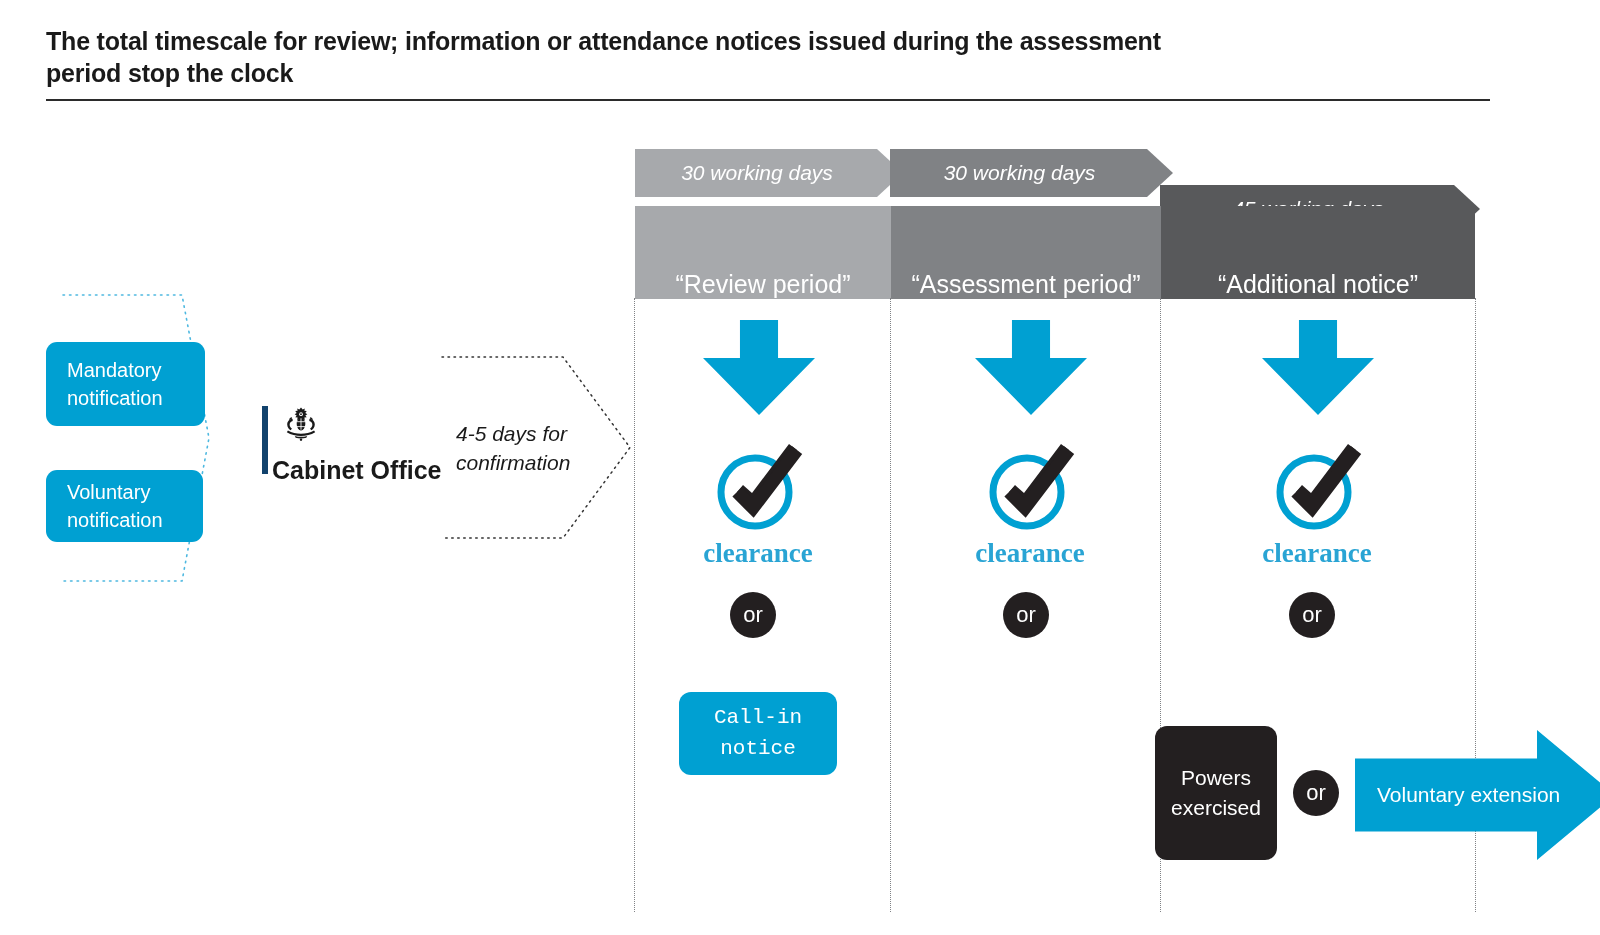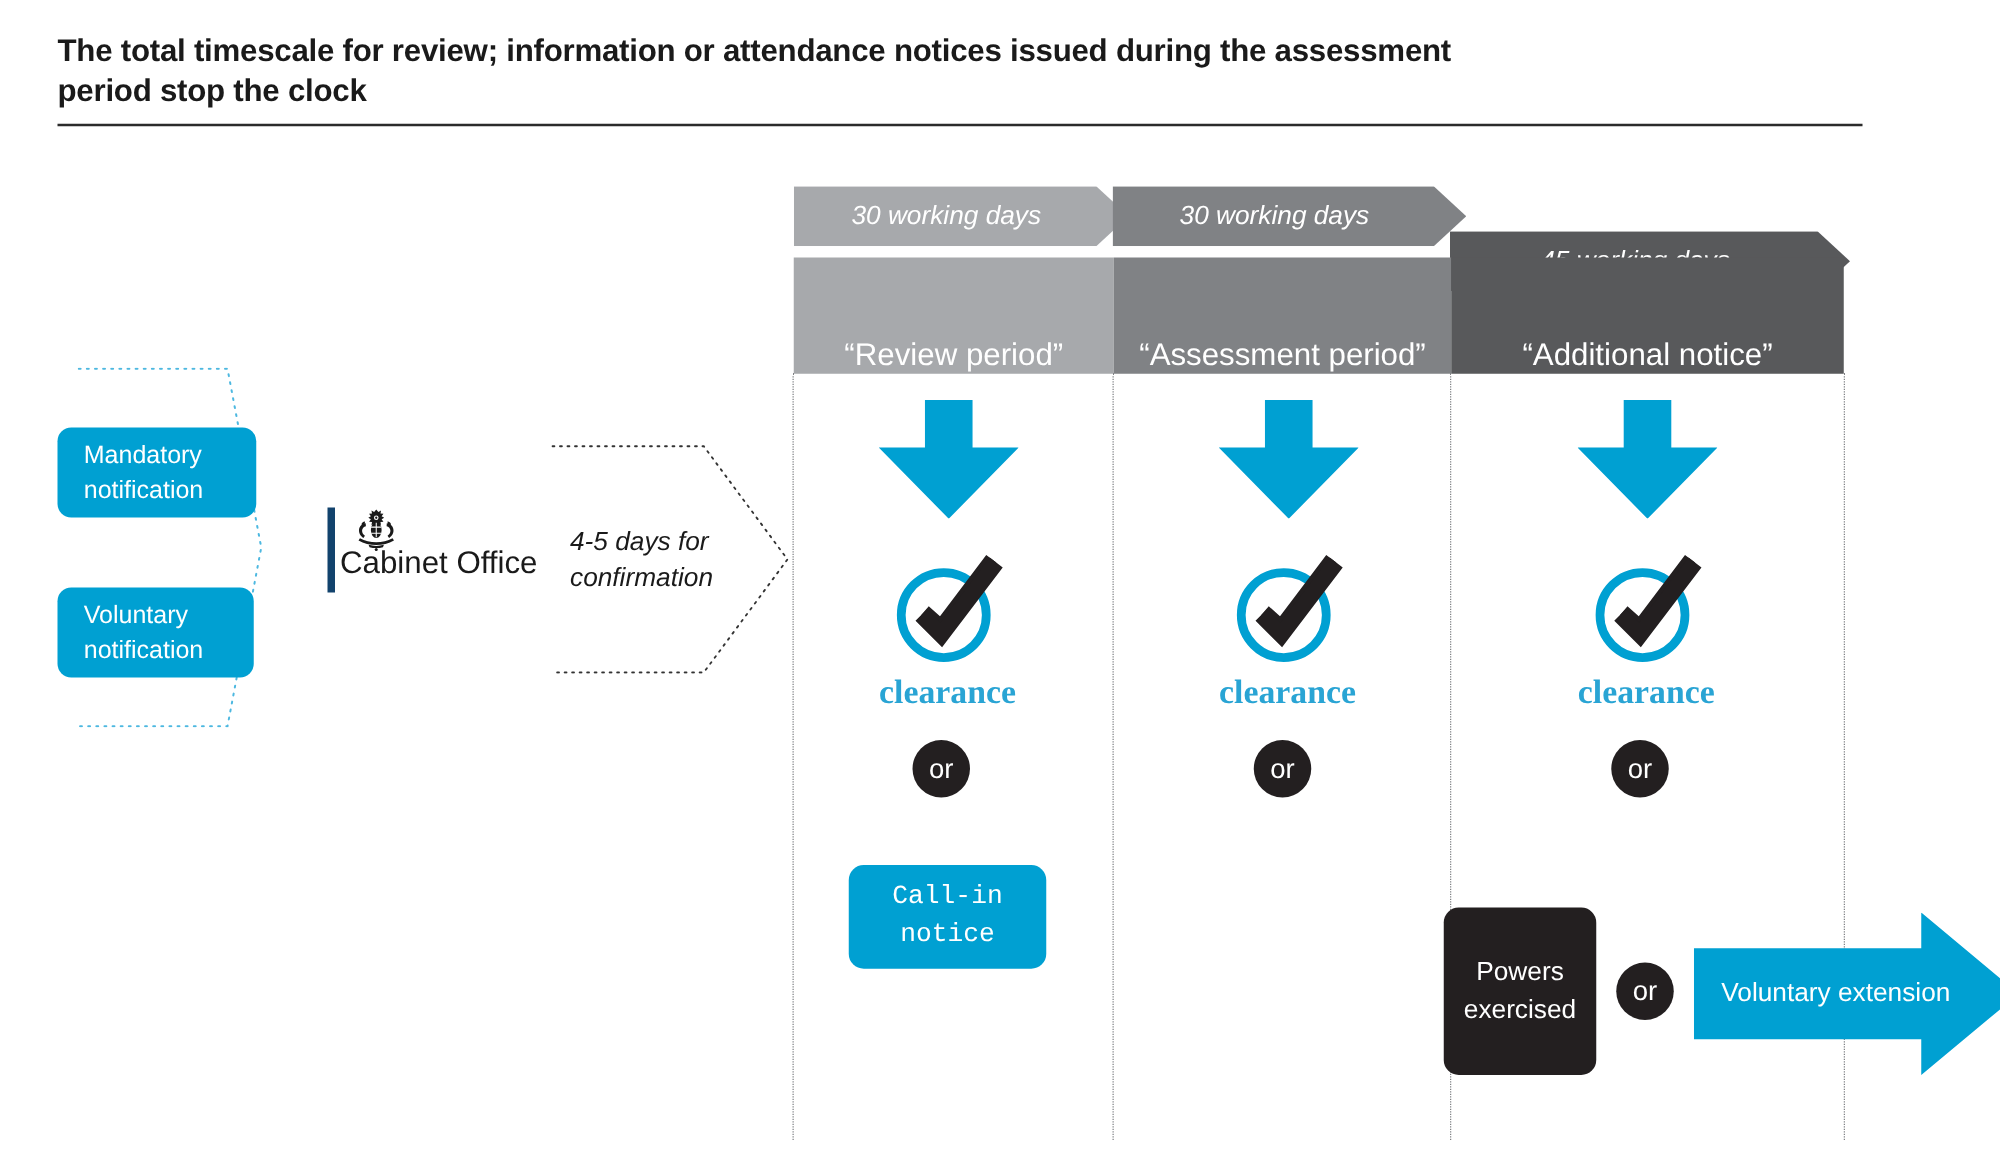--- a/index.html
+++ b/index.html
@@ -107,25 +107,26 @@
   .logo-bar {
     position: absolute;
     left: 0; top: 2px;
     width: 6px; height: 68px;
     background: #12436d;
   }
   .logo-crest { position: absolute; left: 16px; top: 0px; }
   .logo-text {
     position: absolute;
     left: 10px;
-    top: 32px;
+    top: 52px;
     font-size: 25px;
     color: #1a1a1a;
     font-family: "Liberation Sans", sans-serif;
     white-space: nowrap;
+    font-weight: bold;
   }
 
   
   .confirm {
     position: absolute;
     left: 441px;
     top: 356px;
     width: 190px;
     height: 183px;
   }
@@ -235,21 +236,21 @@
 
   <div class="col-rule" style="left:634px; top:298px; height:614px;"></div>
   <div class="col-rule" style="left:890px; top:298px; height:614px;"></div>
   <div class="col-rule" style="left:1160px; top:298px; height:614px;"></div>
   <div class="col-rule" style="left:1475px; top:298px; height:614px;"></div>
 
   <svg class="funnel" viewBox="0 0 148 288" width="148" height="288">
     <path d="M 1 1 L 120 1 L 147 144 L 120 287 L 1 287" fill="none" stroke="#4db8e0" stroke-width="1.6" stroke-dasharray="1.5 5" stroke-linecap="round"></path>
   </svg>
 
-  <div class="pill" style="left:46px; top:342px; width:159px; height:72px;">
+  <div class="pill" style="left:46px; top:342px; width:159px; height:84px;">
     <span>Mandatory notification</span>
   </div>
   <div class="pill" style="left:46px; top:470px; width:157px; height:72px;">
     <span>Voluntary notification</span>
   </div>
 
   <div class="logo-wrap">
     <div class="logo-bar"></div>
     <svg class="logo-crest" viewBox="0 0 60 46" width="46" height="40">
       <g fill="#1a1a1a">

